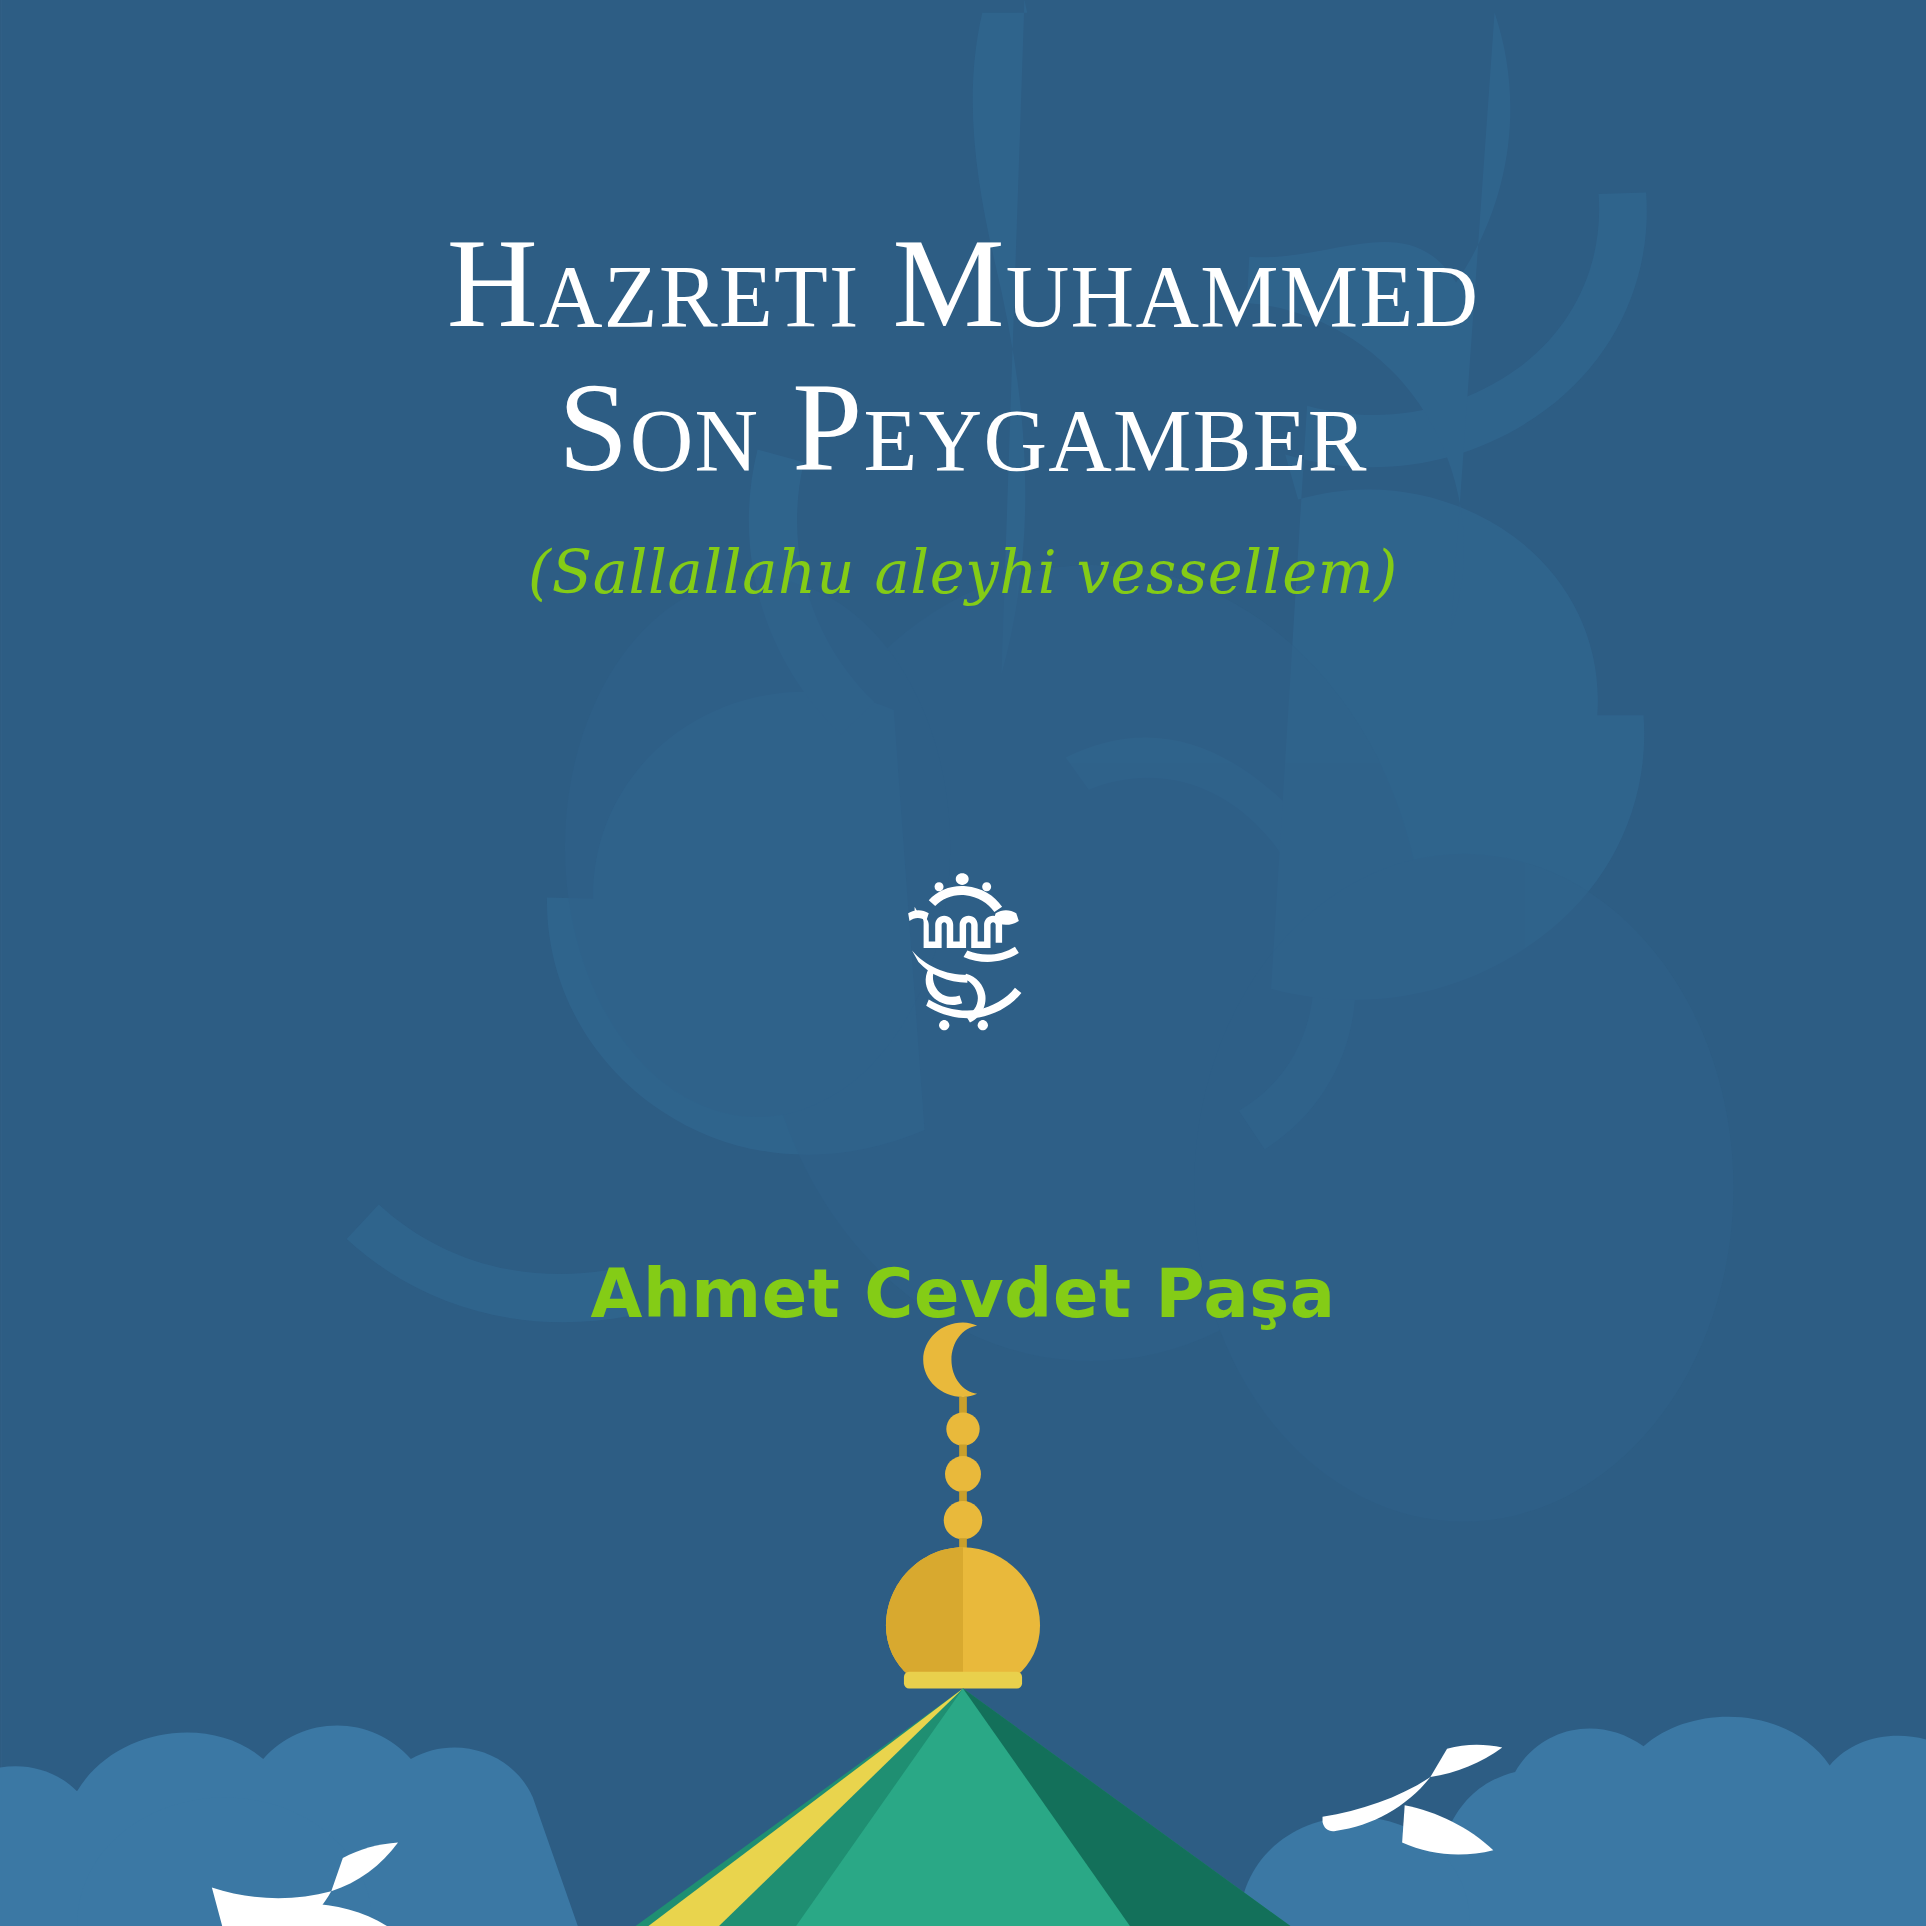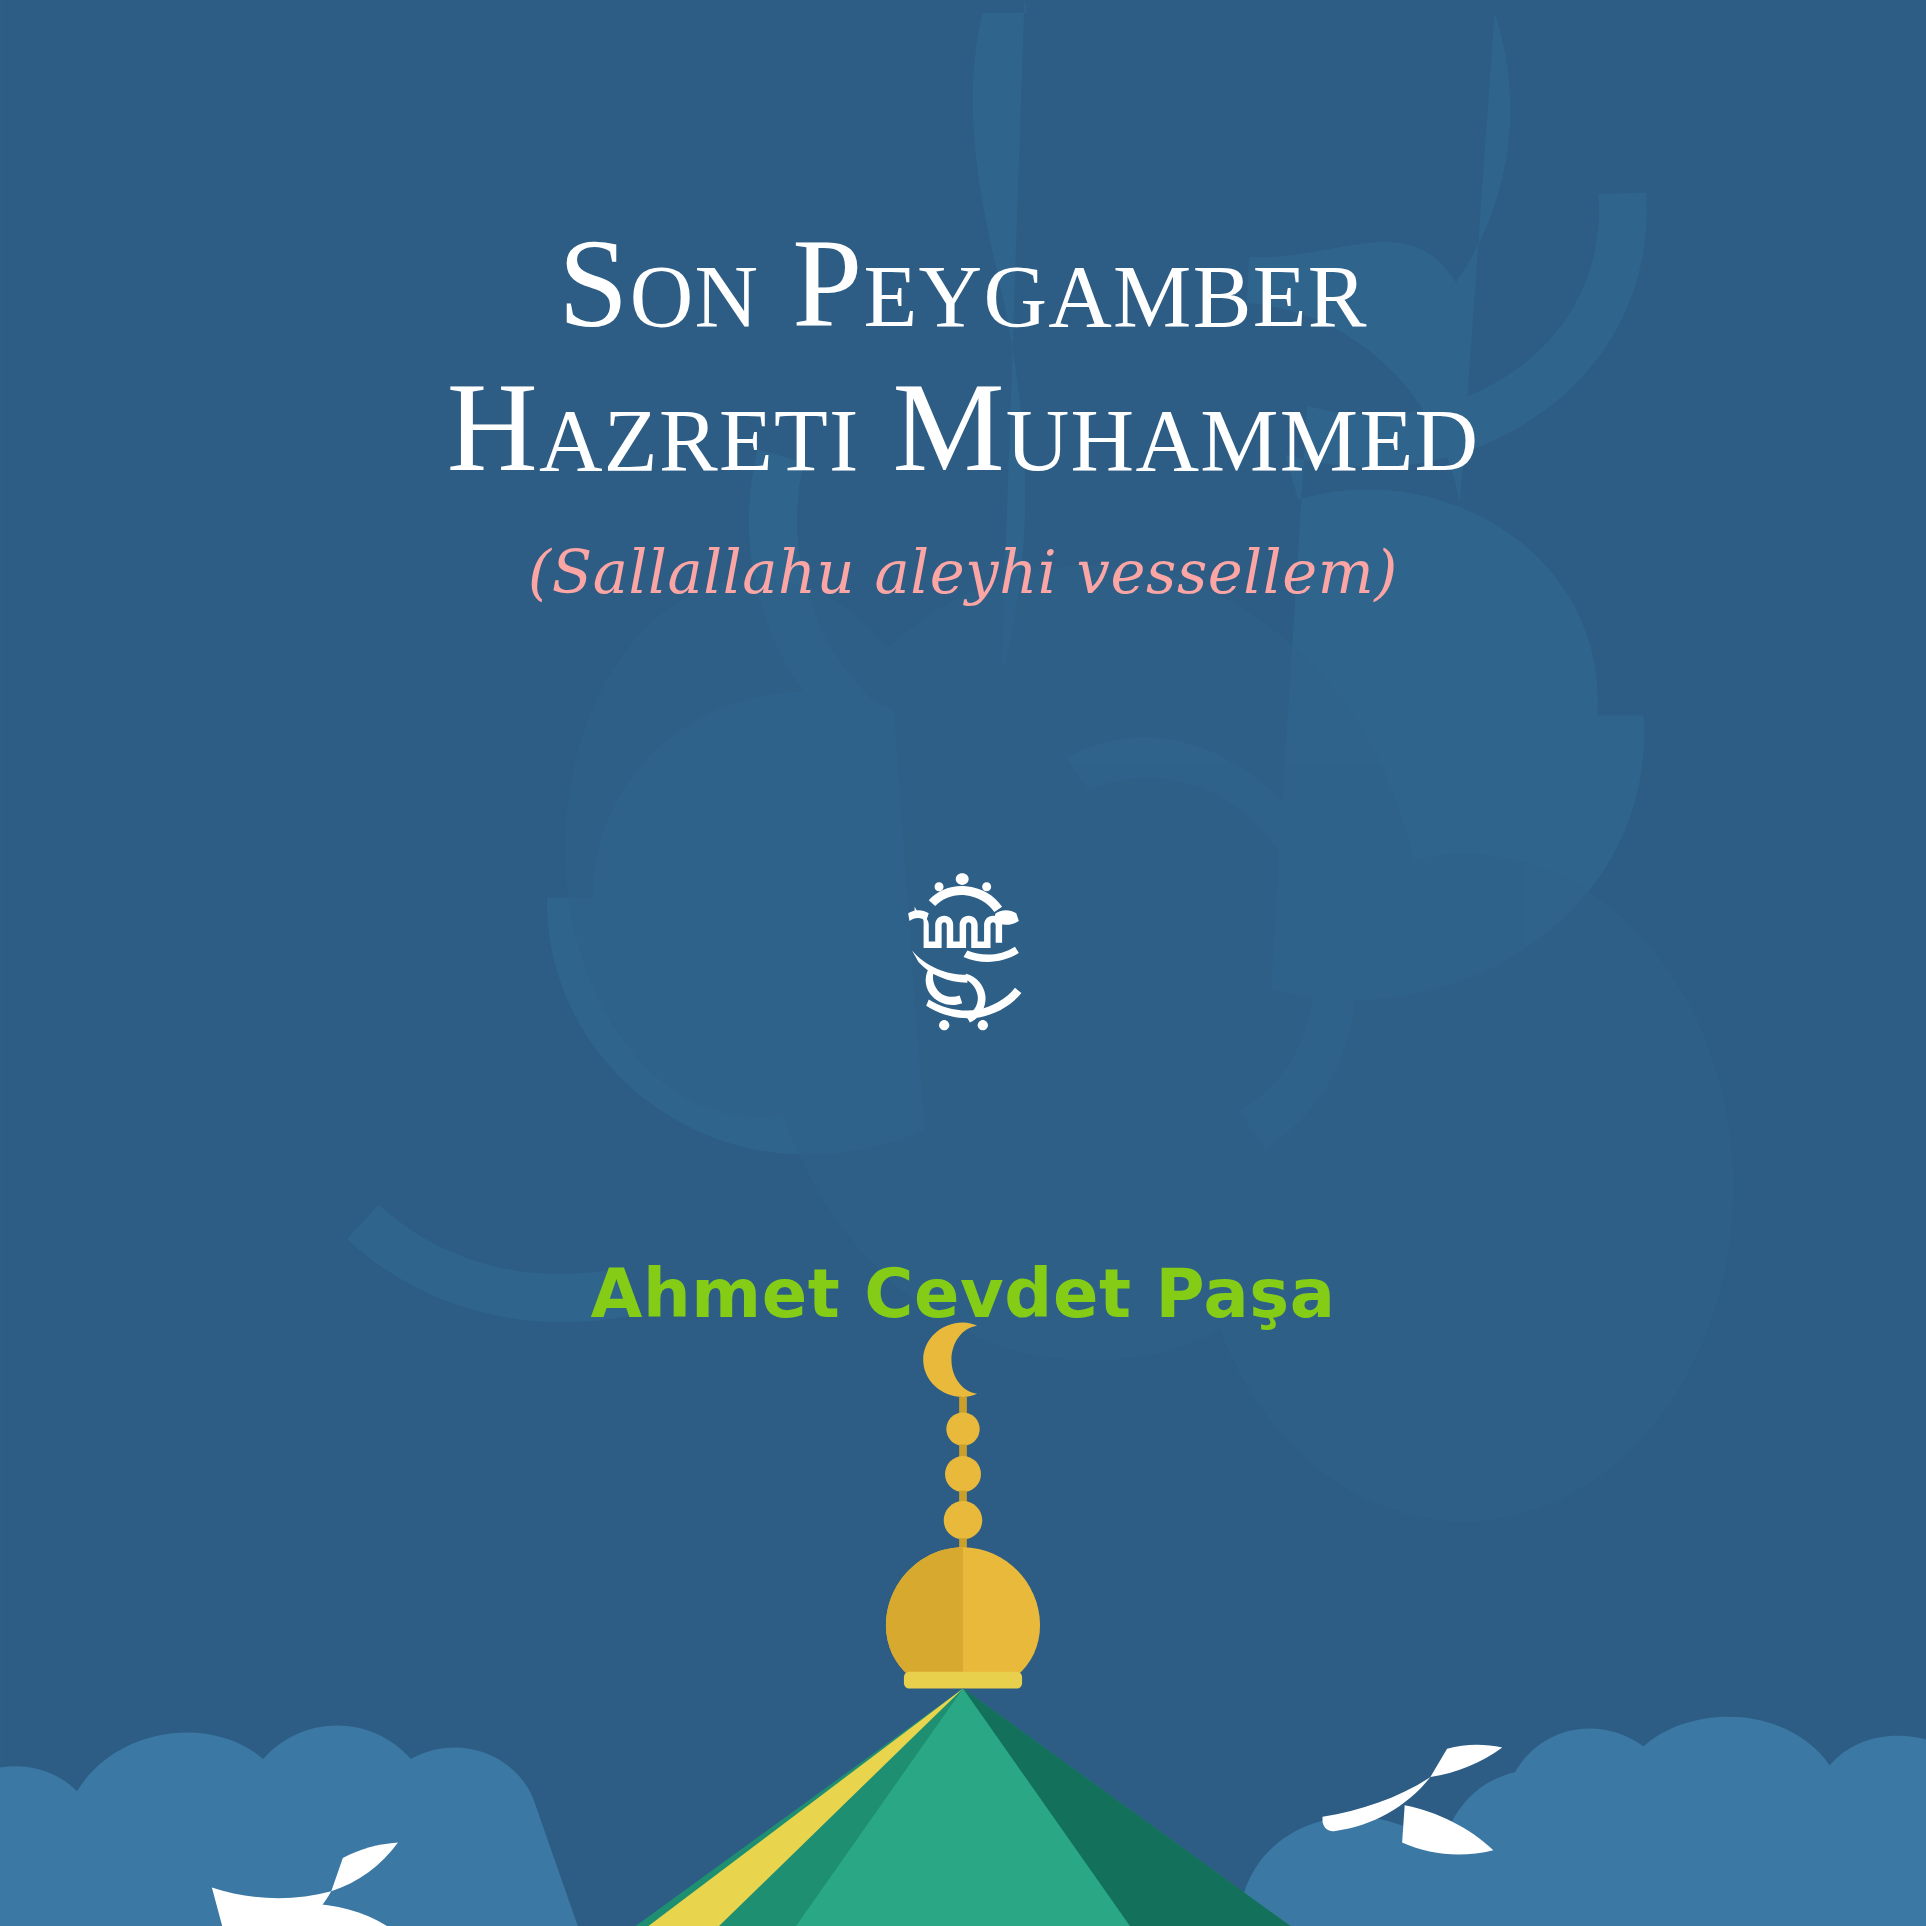--- a/index.html
+++ b/index.html
@@ -60,21 +60,21 @@
     font-variant: small-caps;
     text-transform: capitalize;
     font-weight: 400;
     white-space: nowrap;
   }
 
   .subtitle {
     margin-top: 39px;
     font-family: "DejaVu Serif", serif;
     font-style: italic;
-    color: #fca5a5;
+    color: #84cc16;
     font-size: 59px;
     letter-spacing: 0.6px;
   }
 
   .calligraphy {
     position: absolute;
     top: 854px;
     left: 0;
     right: 0;
     text-align: center;
@@ -120,22 +120,22 @@
       <path d="M1180 700 c-40 160 10 330 130 444 l52 -50 c-100 -96 -142 -238 -110 -374 z"></path>
     </g>
     <g fill="#32689100" stroke="#326a94" stroke-width="0" opacity="0.5">
       <ellipse cx="1700" cy="1500" rx="520" ry="620" fill="#2f618a"></ellipse>
       <ellipse cx="1180" cy="1320" rx="300" ry="420" fill="#2f618a"></ellipse>
       <ellipse cx="2280" cy="1850" rx="420" ry="520" fill="#2f618a"></ellipse>
     </g>
   </svg>
 
   <div class="title-block">
+    <div class="title-line">Hazreti Muhammed</div>
     <div class="title-line">Son Peygamber</div>
-    <div class="title-line">Hazreti Muhammed</div>
     <div class="subtitle">(Sallallahu aleyhi vessellem)</div>
   </div>
 
   <div class="calligraphy">
     <svg width="193" height="193" viewBox="0 0 300 300" aria-hidden="true">
       <g fill="#ffffff">
         <path d="M148 30 c6 0 10 4 10 9 0 5 -4 9 -10 9 -6 0 -10 -4 -10 -9 0 -5 4 -9 10 -9 z"></path>
         <path d="M112 44 c4 0 7 3 7 7 0 4 -3 7 -7 7 -4 0 -7 -3 -7 -7 0 -4 3 -7 7 -7 z"></path>
         <path d="M186 44 c4 0 7 3 7 7 0 4 -3 7 -7 7 -4 0 -7 -3 -7 -7 0 -4 3 -7 7 -7 z"></path>
         <path d="M96 72 c14 -16 36 -24 58 -22 24 2 44 14 56 32 l-12 8 c-10 -14 -26 -24 -45 -26 -18 -2 -36 5 -47 17 z"></path>

